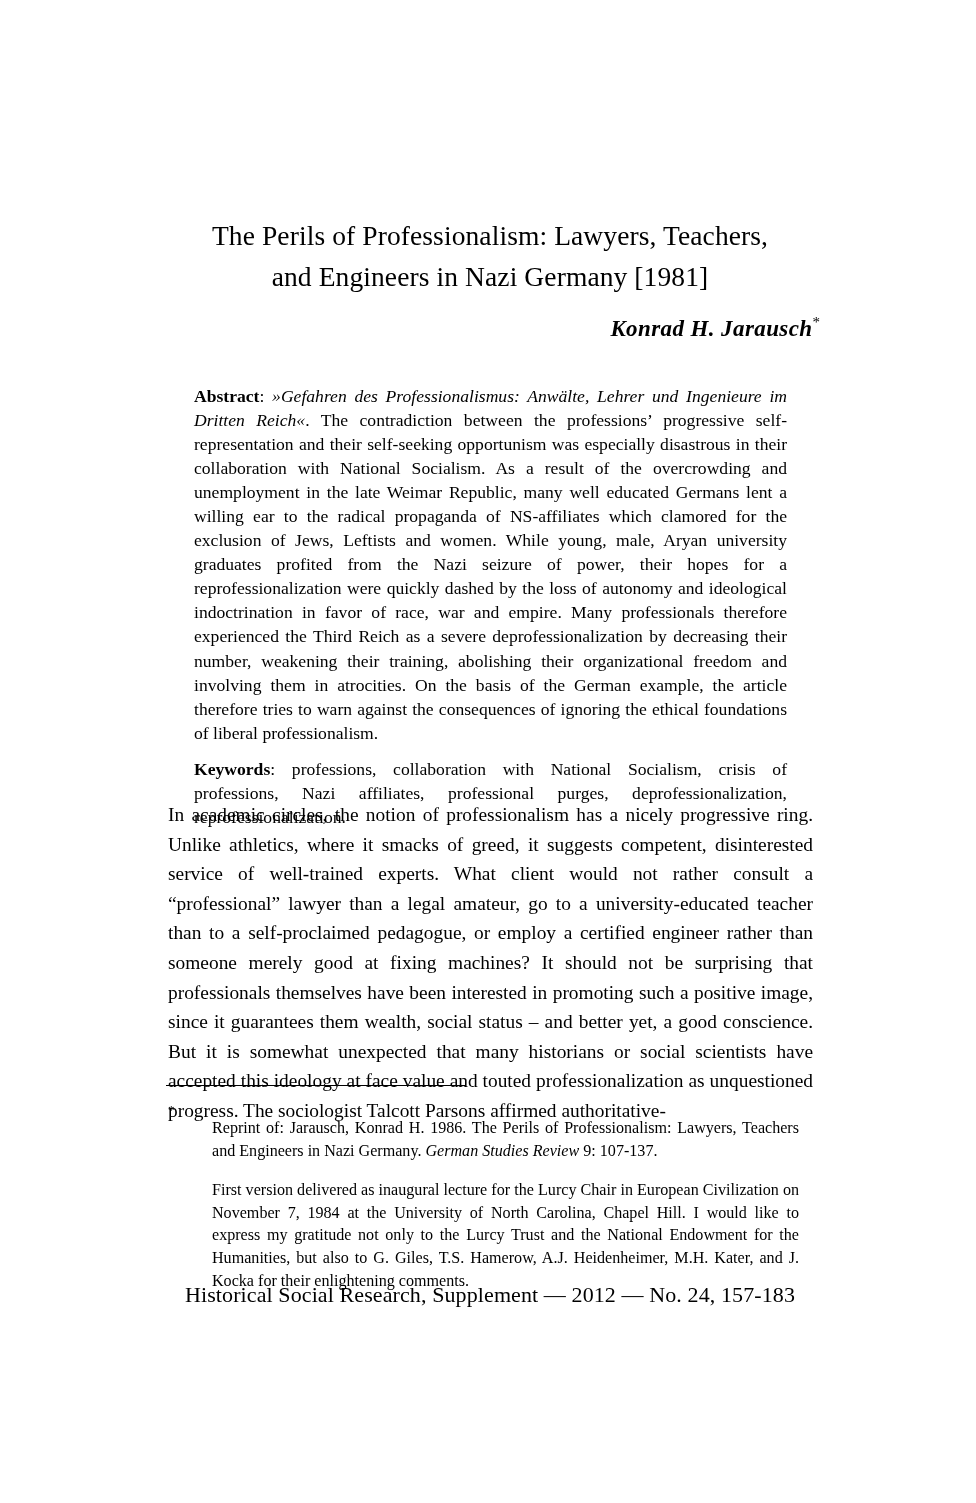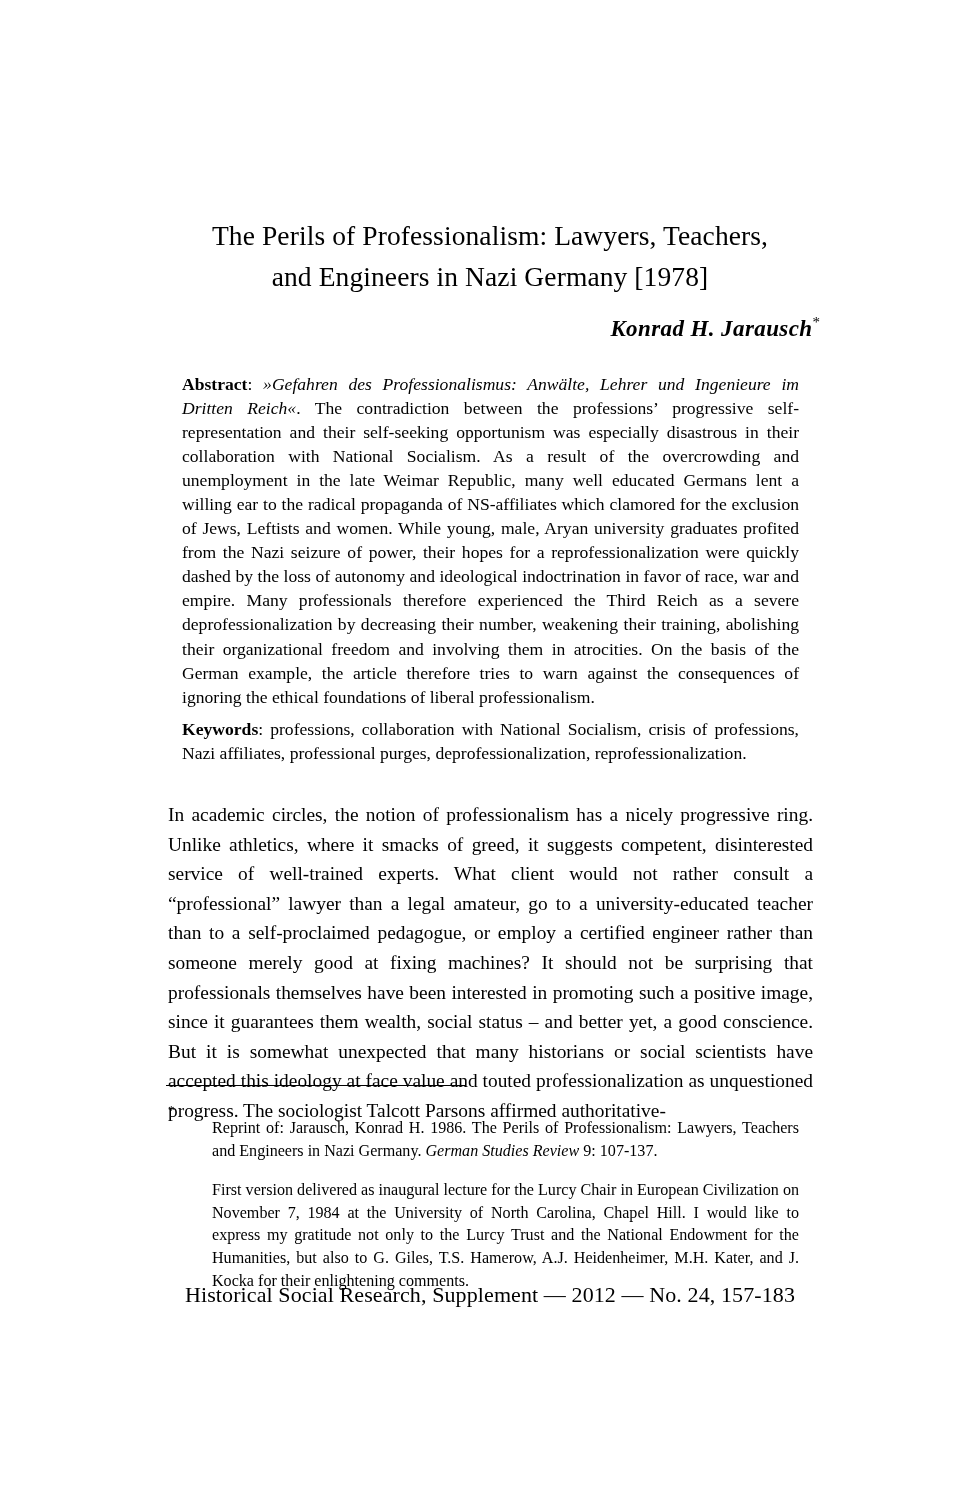--- a/index.html
+++ b/index.html
@@ -62,21 +62,21 @@
   .absblock {
     position: absolute;
     left: 182px;
     top: 371px;
     width: 617px;
   }
   .abstract, .keywords {
     text-align: justify;
     font-size: 17.6px;
     line-height: 24.05px;
-    margin: 0;
+    margin: 12px;
     hyphens: manual;
   }
   .keywords { margin-top: 8px; }
   .abstract b, .keywords b { font-weight: bold; }
   .abstract i { font-style: italic; }
 
   
   .body-text {
     position: absolute;
     left: 168px;
@@ -134,21 +134,21 @@
     letter-spacing: 0.1px;
   }
 </style>
 </head>
 <body>
 
 <div class="page">
 
   <h1 class="title">
     <span class="line">The Perils of Professionalism: Lawyers, Teachers,</span>
-    <span class="line">and Engineers in Nazi Germany [1978]</span>
+    <span class="line">and Engineers in Nazi Germany [1981]</span>
   </h1>
 
   <div class="author">
     <span>Konrad H. Jarausch</span><span class="star">*</span>
   </div>
 
   <div class="absblock">
     <p class="abstract"><b>Abstract</b><span>: </span><i>»Gefahren des Professionalismus: Anwälte, Lehrer und Ingenieure im Dritten Reich«</i><span>. The contradiction between the professions’ progressive self-representation and their self-seeking opportunism was especially disastrous in their collaboration with National Socialism. As a result of the overcrowding and unemployment in the late Weimar Republic, many well educated Germans lent a willing ear to the radical propaganda of NS-affiliates which clamored for the exclusion of Jews, Leftists and women. While young, male, Aryan university graduates profited from the Nazi seizure of power, their hopes for a reprofessionalization were quickly dashed by the loss of autonomy and ideological indoctrination in favor of race, war and empire. Many professionals therefore experienced the Third Reich as a severe deprofessionalization by decreasing their number, weakening their training, abolishing their organizational freedom and involving them in atrocities. On the basis of the German example, the article therefore tries to warn against the consequences of ignoring the ethical foundations of liberal professionalism.</span></p>
 
     <p class="keywords"><b>Keywords</b><span>: </span><span>professions, collaboration with National Socialism, crisis of professions, Nazi affiliates, professional purges, deprofessionalization, reprofessionalization.</span></p>

